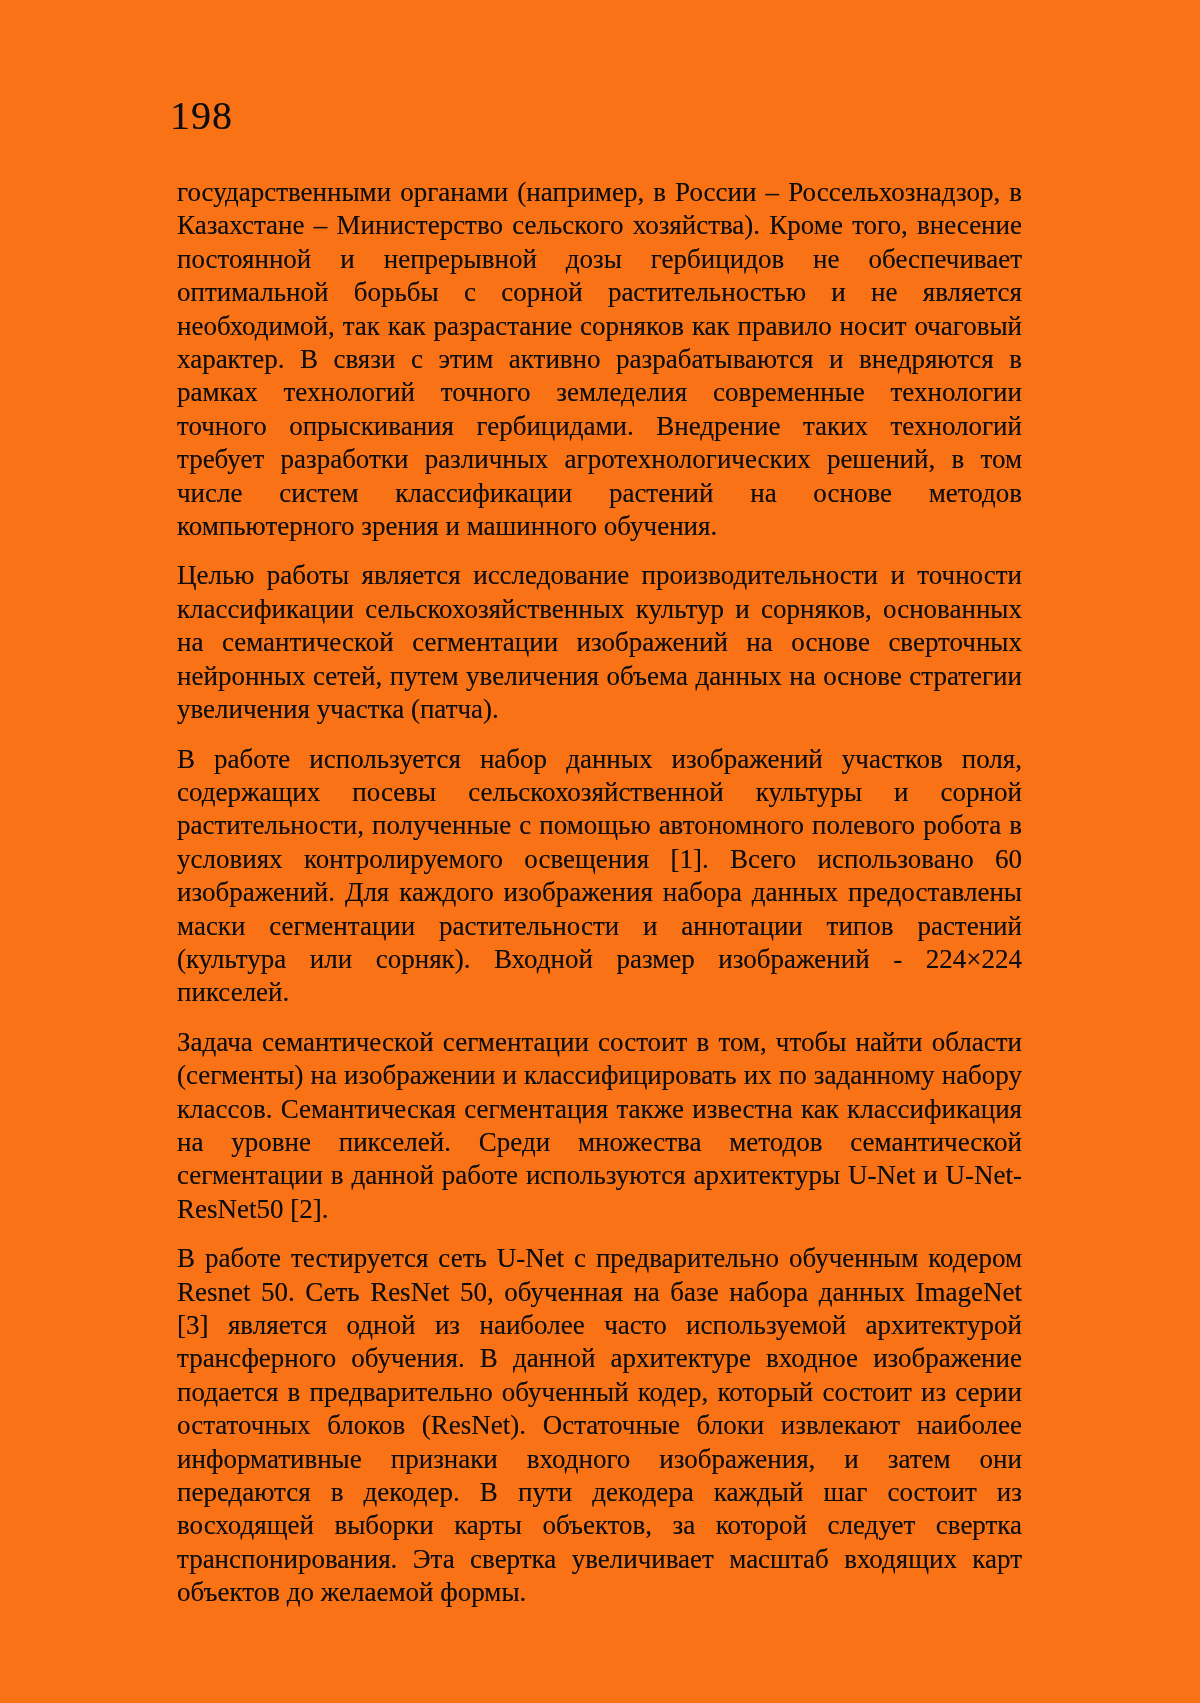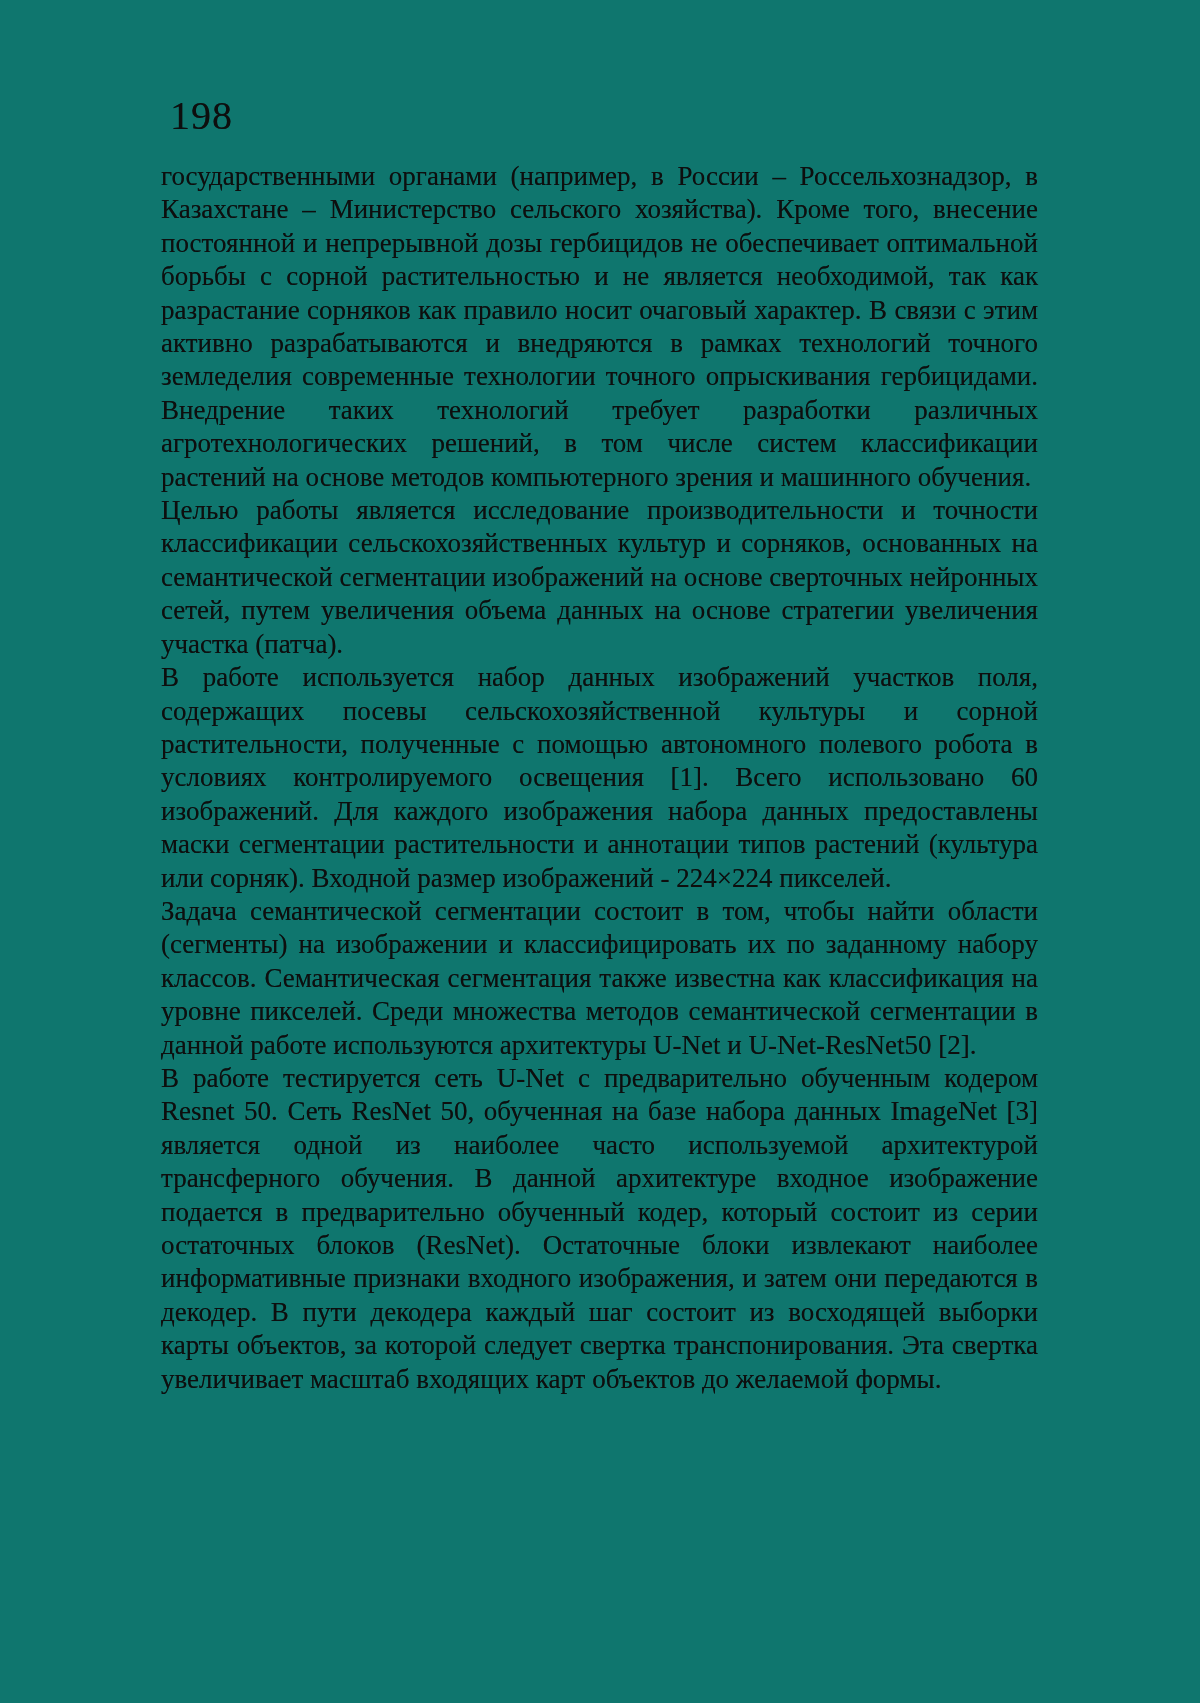--- a/index.html
+++ b/index.html
@@ -4,21 +4,21 @@
 <style>
   html, body {
     margin: 0;
     padding: 0;
     background: #ffffff;
   }
   .page {
     position: relative;
     width: 1200px;
     height: 1703px;
-    background: #0f766e;
+    background: #f97316;
     overflow: hidden;
     font-family: "Liberation Serif", "DejaVu Serif", serif;
     color: #0e0e0e;
   }
   .page-number {
     position: absolute;
     left: 170px;
     top: 96px;
     font-size: 40px;
     line-height: 1;
@@ -33,21 +33,21 @@
     width: 877px;
     font-size: 27px;
     line-height: 33.4px;
     text-align: justify;
     text-justify: inter-word;
     hyphens: none;
     color: #0e0e0e;
     text-shadow: 0 0 0.5px rgba(0,0,0,0.45);
   }
   .text-block p {
-    margin: 0;
+    margin: 16px;
     padding: 0;
   }
 </style>
 </head>
 <body>
 
 <div class="page">
   <div class="page-number">198</div>
 
   <div class="text-block">

